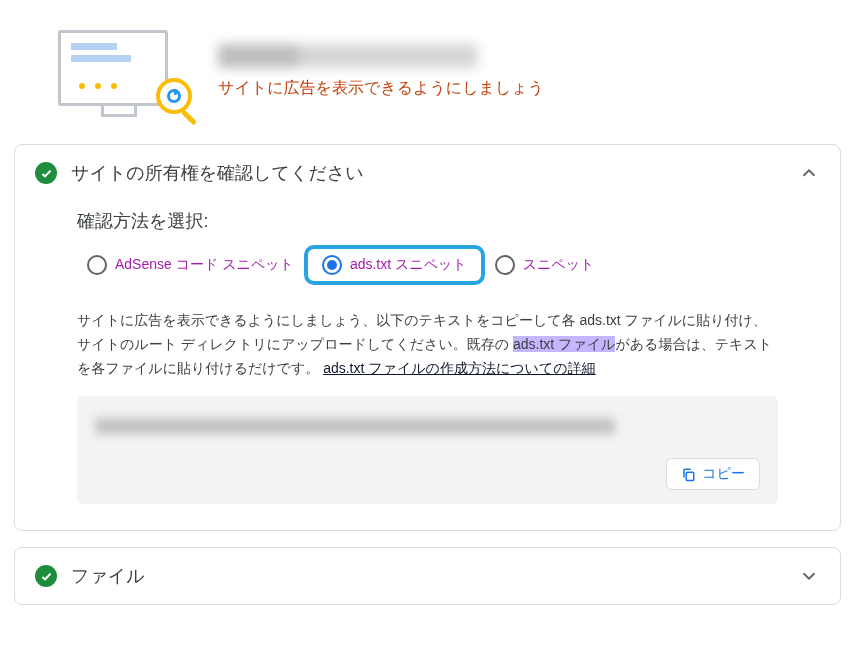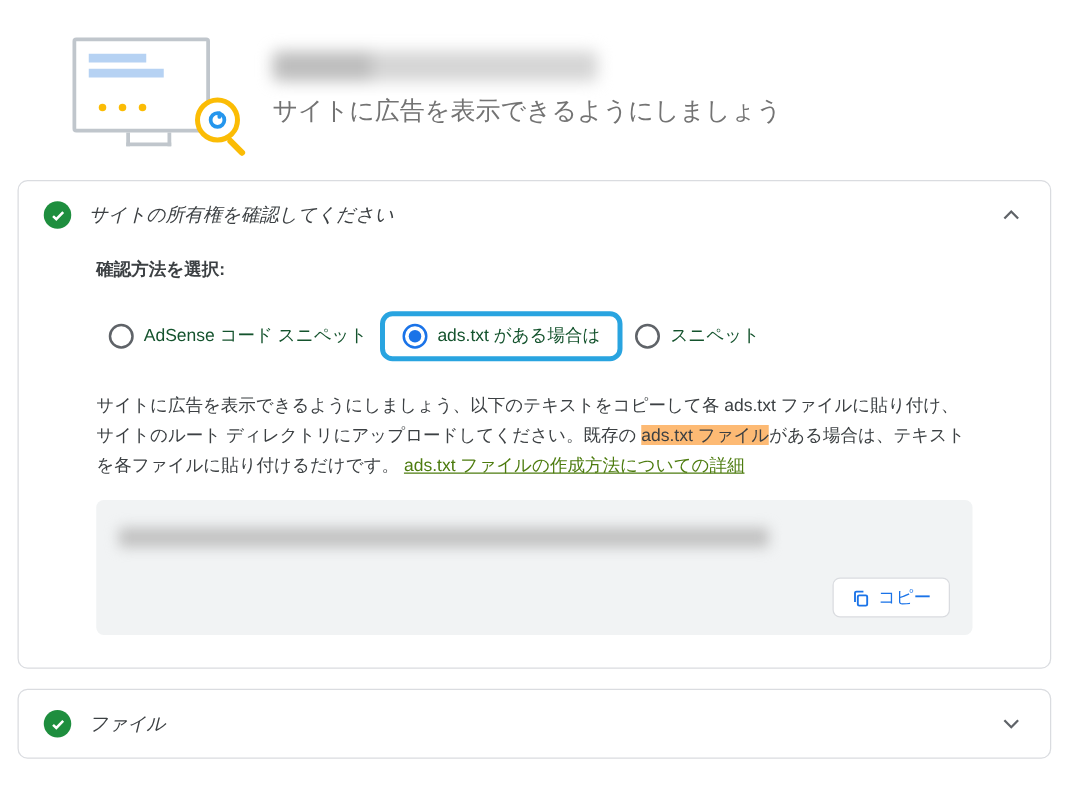--- a/index.html
+++ b/index.html
@@ -44,62 +44,62 @@
   }
   .magnifier .inner::after{
     content:""; position:absolute; left:4px; top:-3px; width:3px; height:6px;
     background:#2596ed; border-radius:2px;
   }
   .header-text .site-blur {
     width: 260px; height: 24px; border-radius: 4px;
     background: linear-gradient(90deg,#bdbdbd 0 80px,#d5d5d5 80px 100%);
     filter: blur(6px); margin-bottom: 10px;
   }
-  .header-text .subtitle { font-size: 20px; color: #737373; }
+  .header-text .subtitle { font-size: 16px; color: #c2410c; }
 
   .card {
     border: 1px solid #dadce0; border-radius: 8px; margin: 0 4px 16px 4px;
     background: #fff;
   }
   .card-head {
     display: flex; align-items: center; gap: 14px; padding: 16px 20px;
     cursor: pointer;
   }
   .check-badge {
     width: 22px; height: 22px; border-radius: 50%; background: #1e8e3e;
     display:flex; align-items:center; justify-content:center; flex: 0 0 22px;
   }
   .check-badge svg { width: 13px; height: 13px; fill: none; stroke:#fff; stroke-width:2.5; }
-  .card-title { flex: 1; font-size: 15px; color: #3c4043; font-style: italic; }
+  .card-title { flex: 1; font-size: 18px; color: #3c4043; }
   .chevron { width: 22px; height: 22px; stroke:#5f6368; stroke-width:2; fill:none; }
 
   .card-body { padding: 8px 62px 26px 62px; }
-  .section-label { font-size: 14px; color:#3c4043; margin-bottom: 24px; font-weight: bold; }
+  .section-label { font-size: 18px; color:#3c4043; margin-bottom: 12px; }
 
   .radio-row { display:flex; align-items:center; gap: 0; margin-bottom: 24px; }
   .radio-opt {
     display:flex; align-items:center; gap:8px; padding: 6px 10px;
-    cursor:pointer; font-size:14px; color:#14532d;
+    cursor:pointer; font-size:14px; color:#a21caf;
   }
   .radio-opt .ring {
     width:20px; height:20px; border:2px solid #5f6368; border-radius:50%;
     position:relative; flex:0 0 20px;
   }
   .radio-opt.selected .ring { border-color:#1a73e8; }
   .radio-opt.selected .ring::after{
     content:""; position:absolute; left:50%; top:50%; width:10px; height:10px;
     margin:-5px 0 0 -5px; background:#1a73e8; border-radius:50%;
   }
   .radio-opt.highlight {
     border: 4px solid #29a4e0; border-radius: 10px; padding: 6px 14px;
   }
 
   .instruction { font-size:14px; line-height:1.7; color:#3c4043; margin-bottom:16px;}
-  .instruction .hl { background:#fdba74; }
-  .instruction a { color:#4d7c0f; text-decoration:underline; }
+  .instruction .hl { background:#c4b5fd; }
+  .instruction a { color:#0f172a; text-decoration:underline; }
 
   .codebox {
     background:#f1f3f4; border-radius:6px; padding: 22px 18px 14px 18px;
   }
   .code-blur {
     height: 16px; background:#c2c2c2; border-radius:3px; filter: blur(5px);
     width: 520px; margin-bottom: 24px;
   }
   .copy-row { display:flex; justify-content:flex-end; }
   .copy-btn {
@@ -147,21 +147,21 @@
   <div class="card-body">
     <div class="section-label">確認方法を選択:</div>
 
     <div class="radio-row">
       <label class="radio-opt">
         <span class="ring"></span>
         <span>AdSense コード スニペット</span>
       </label>
       <label class="radio-opt selected highlight">
         <span class="ring"></span>
-        <span>ads.txt がある場合は</span>
+        <span>ads.txt スニペット</span>
       </label>
       <label class="radio-opt">
         <span class="ring"></span>
         <span>スニペット</span>
       </label>
     </div>
 
     <p class="instruction">
       <span>サイトに広告を表示できるようにしましょう、以下のテキストをコピーして各 ads.txt ファイルに貼り付け、サイトのルート ディレクトリにアップロードしてください。既存の </span><span class="hl">ads.txt ファイル</span><span>がある場合は、テキストを各ファイルに貼り付けるだけです。 </span><a href="#">ads.txt ファイルの作成方法についての詳細</a>
     </p>

